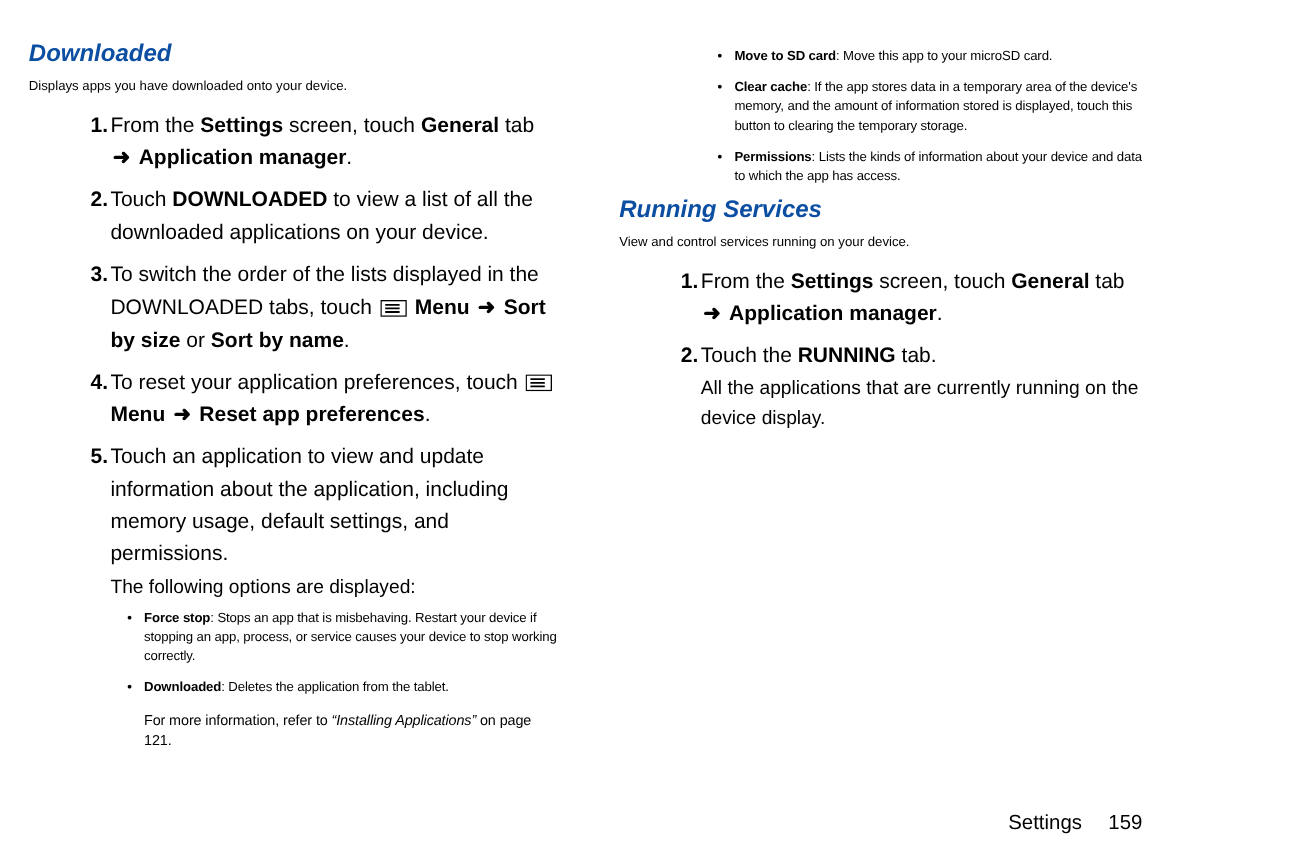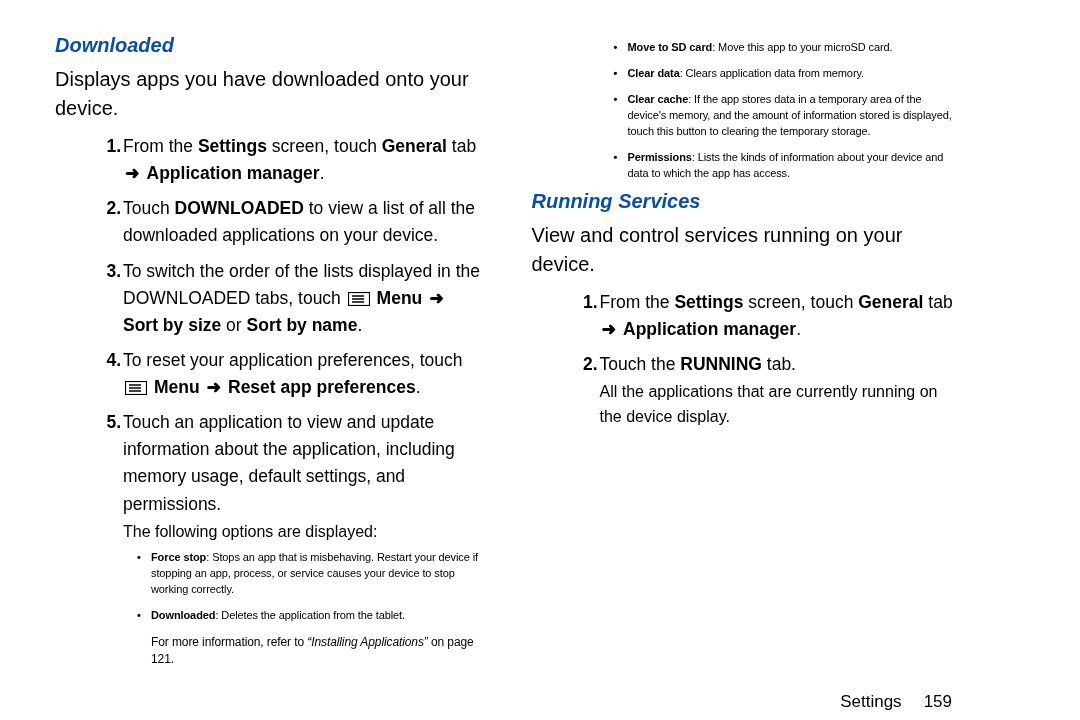--- a/index.html
+++ b/index.html
@@ -9,36 +9,36 @@
     height: 720px;
     background: #fff;
     font-family: Arial, Helvetica, sans-serif;
     color: #000;
     overflow: hidden;
   }
   .page {
     box-sizing: border-box;
     width: 1008px;
     height: 720px;
-    padding: 34px 48px 20px 55px;
+    padding: 34px 48px 20px 24px;
     position: relative;
     column-count: 2;
     column-gap: 48px;
     column-fill: auto;
   }
   .section-title {
     font-family: Arial, Helvetica, sans-serif;
     font-size: 20px;
     font-weight: bold;
     font-style: italic;
     color: #0b4ea2;
     margin: 0 0 8px 0;
   }
   .intro {
-    font-size: 20px;
+    font-size: 11px;
     line-height: 1.45;
     margin: 0 0 10px 0;
   }
   ol.steps {
     margin: 0 0 8px 0;
     padding-left: 68px;
     counter-reset: step;
     list-style: none;
   }
   ol.steps > li {
@@ -96,21 +96,21 @@
     margin: 0 2px;
   }
   .menu-icon svg { display: block; }
   .after-step {
     font-size: 16px;
     line-height: 1.55;
     margin: 2px 0 4px 0;
   }
   .footer {
     position: absolute;
-    bottom: 8px;
+    bottom: 24px;
     right: 56px;
     font-size: 17px;
   }
   .footer .sect { margin-right: 22px; }
   
   .no-break { break-inside: avoid; }
   
   .col-break { break-before: column; }
 </style>
 </head>
@@ -157,21 +157,20 @@
       <ul class="bullets">
         <li class="no-break"><span class="b">Force stop</span><span>: Stops an app that is misbehaving. Restart your device if stopping an app, process, or service causes your device to stop working correctly.</span></li>
         <li class="no-break"><span class="b">Downloaded</span><span>: Deletes the application from the tablet.</span></li>
       </ul>
       <p class="note no-break">
         <span>For more information, refer to </span><span class="i">“Installing Applications”</span><span> on page 121.</span>
       </p>
       
       <ul class="bullets col-break">
         <li class="no-break"><span class="b">Move to SD card</span><span>: Move this app to your microSD card.</span></li>
-        <li class="no-break"><span class="b">Clear data</span><span>: Clears application data from memory.</span></li>
         <li class="no-break"><span class="b">Clear cache</span><span>: If the app stores data in a temporary area of the device's memory, and the amount of information stored is displayed, touch this button to clearing the temporary storage.</span></li>
         <li class="no-break"><span class="b">Permissions</span><span>: Lists the kinds of information about your device and data to which the app has access.</span></li>
       </ul>
     </li>
   </ol>
 
   <div class="no-break">
     <div class="section-title" style="margin-top:4px">Running Services</div>
     <p class="intro">View and control services running on your device.</p>
     <ol class="steps">

